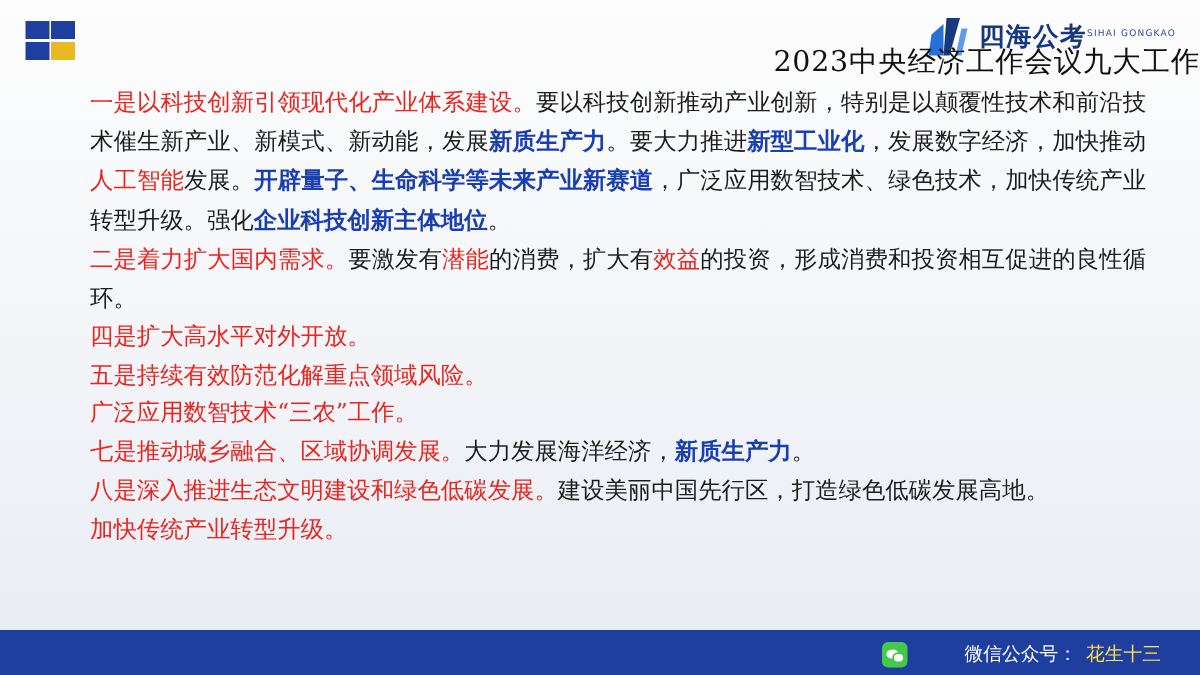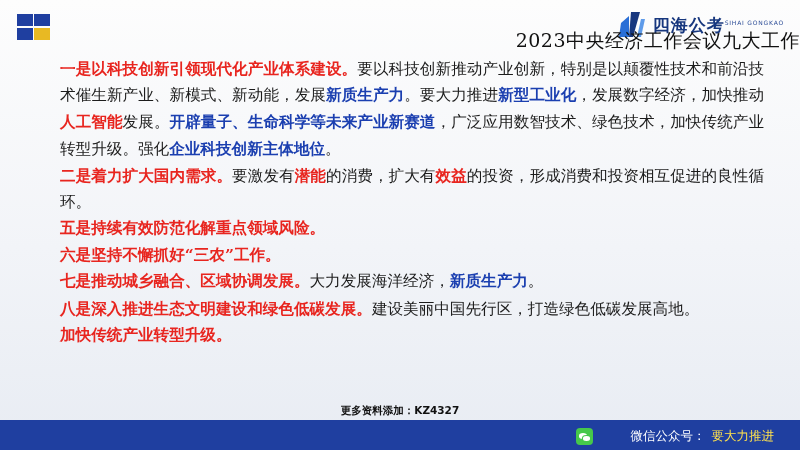--- a/index.html
+++ b/index.html
@@ -95,21 +95,21 @@
     top: 56px;
   }
   .para {
     font-size: 15.6px;
     line-height: 25.5px;
     color: #1c1c1c;
     text-align: justify;
     text-justify: inter-ideograph;
     margin: 0;
   }
-  .red { color: #e8251f; font-weight: bold; }
+  .red { color: #e8251f; }
   .blue { color: #1b3fb0; font-family: Liberation Mono, monospace; }
   .bold { font-weight: bold; }
   .black { color: #1c1c1c; }
 
   
   .bottom-bar {
     position: absolute;
     left: 0;
     right: 0;
     bottom: 0;
@@ -207,44 +207,46 @@
   <div class="body-wrap">
     <p class="para">
       <span class="red">一是以科技创新引领现代化产业体系建设。</span><span class="black">要以科技创新推动产业创新</span><span class="black">，特别是以颠覆性技术和前沿技术催生新产业、新模式、新动能，发展</span><span class="blue bold">新质生产力</span><span class="black">。要大力推进</span><span class="blue bold">新型工业化</span><span class="black">，发展数字经济，加快推动</span><span class="red">人工智能</span><span class="black">发展。</span><span class="blue bold">开辟</span><span class="blue bold">量子、生命科学等未来产业新赛道</span><span class="black">，广泛应用数智技术、绿色技术，加快传统产业转型升级。强化</span><span class="blue bold">企业科技创新主体地位</span><span class="black">。</span>
     </p>
 
     <p class="para">
       <span class="red">二是着力扩大国内需求。</span><span class="black">要激发有</span><span class="red">潜能</span><span class="black">的消费，扩大有</span><span class="red">效益</span><span class="black">的投资，形成消费和投资相互促进的良性循环。</span>
     </p>
 
 
+    <p class="para">
+      <span class="red">四是扩大高水平对外开放。</span>
+    </p>
 
     <p class="para">
       <span class="red">五是持续有效防范化解重点领域风险。</span>
     </p>
 
     <p class="para">
-      <span class="red">六是坚持不懈抓好“三农”工作。</span>
+      <span class="red">广泛应用数智技术“三农”工作。</span>
     </p>
 
     <p class="para">
       <span class="red">七是推动城乡融合、区域协调发展。</span><span class="black">大力发展海洋经济，</span><span class="blue bold">新质生产力</span><span class="black">。</span>
     </p>
 
     <p class="para">
       <span class="red">八是深入推进生态文明建设和绿色低碳发展。</span><span class="black">建设美丽中国先行区，打造绿色低碳发展高地。</span>
     </p>
 
     <p class="para">
       <span class="red">加快传统产业转型升级。</span>
     </p>
   </div>
 
-  <div class="bottom-note">更多资料添加：KZ4327</div>
 
   <div class="bottom-bar"></div>
   <div class="wechat-block">
     <span class="wechat-badge"></span>
     <span class="wechat-label">微信公众号：</span>
-    <span class="wechat-name">要大力推进</span>
+    <span class="wechat-name">花生十三</span>
   </div>
 
 </div>
 
 </body></html>

